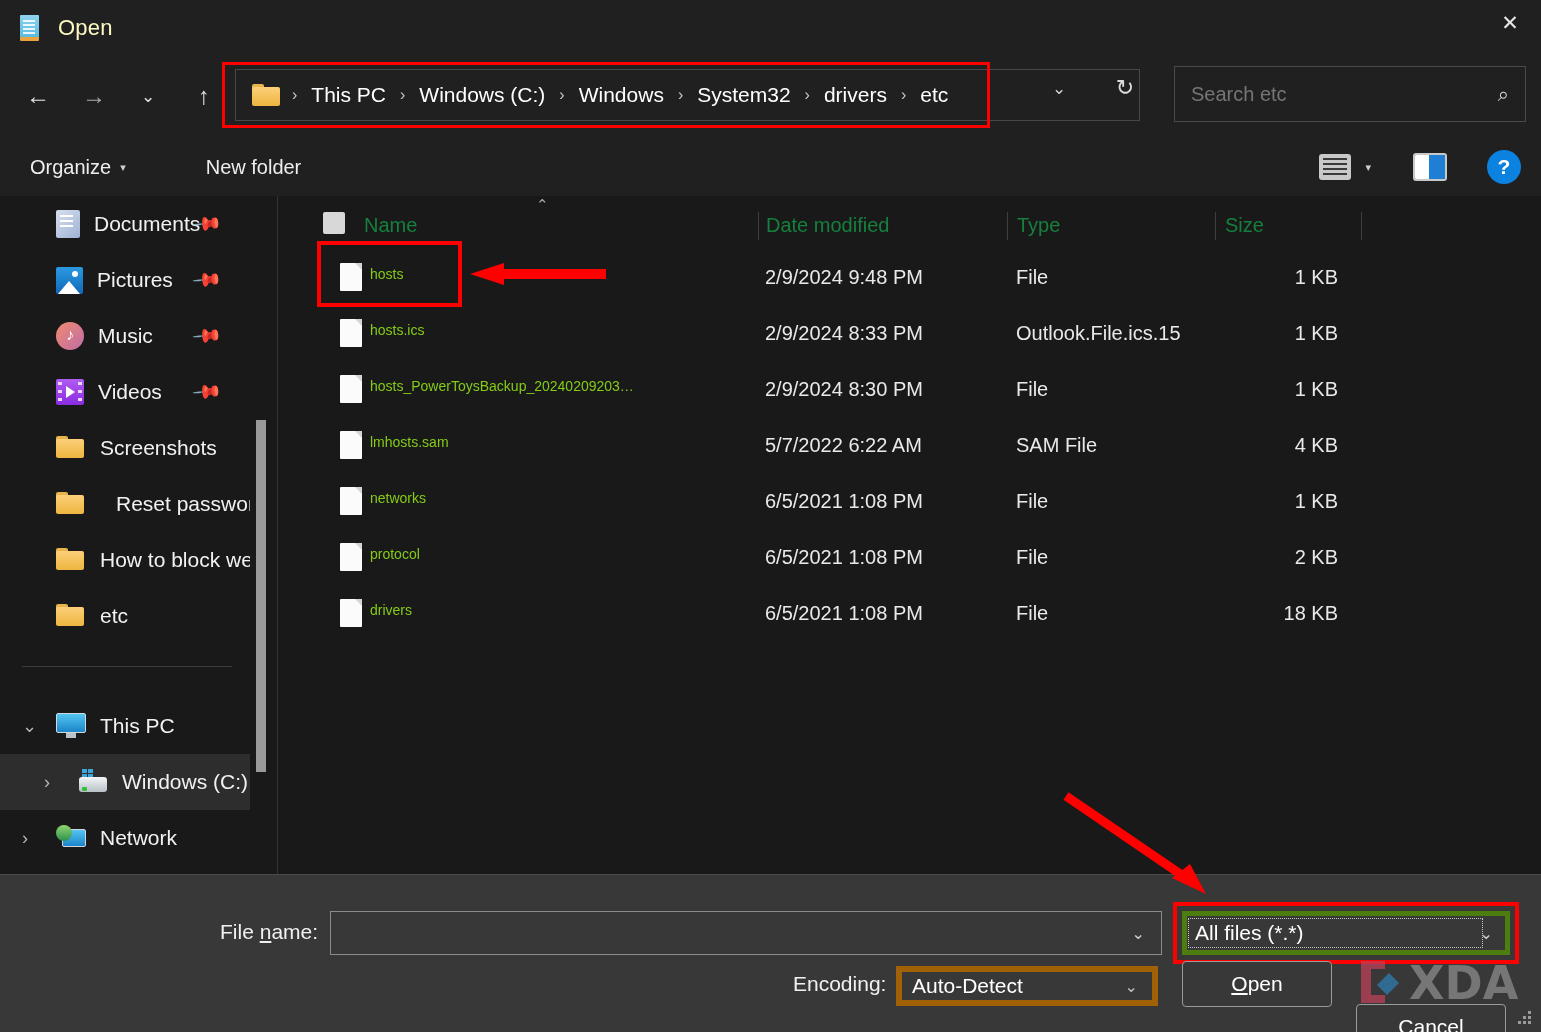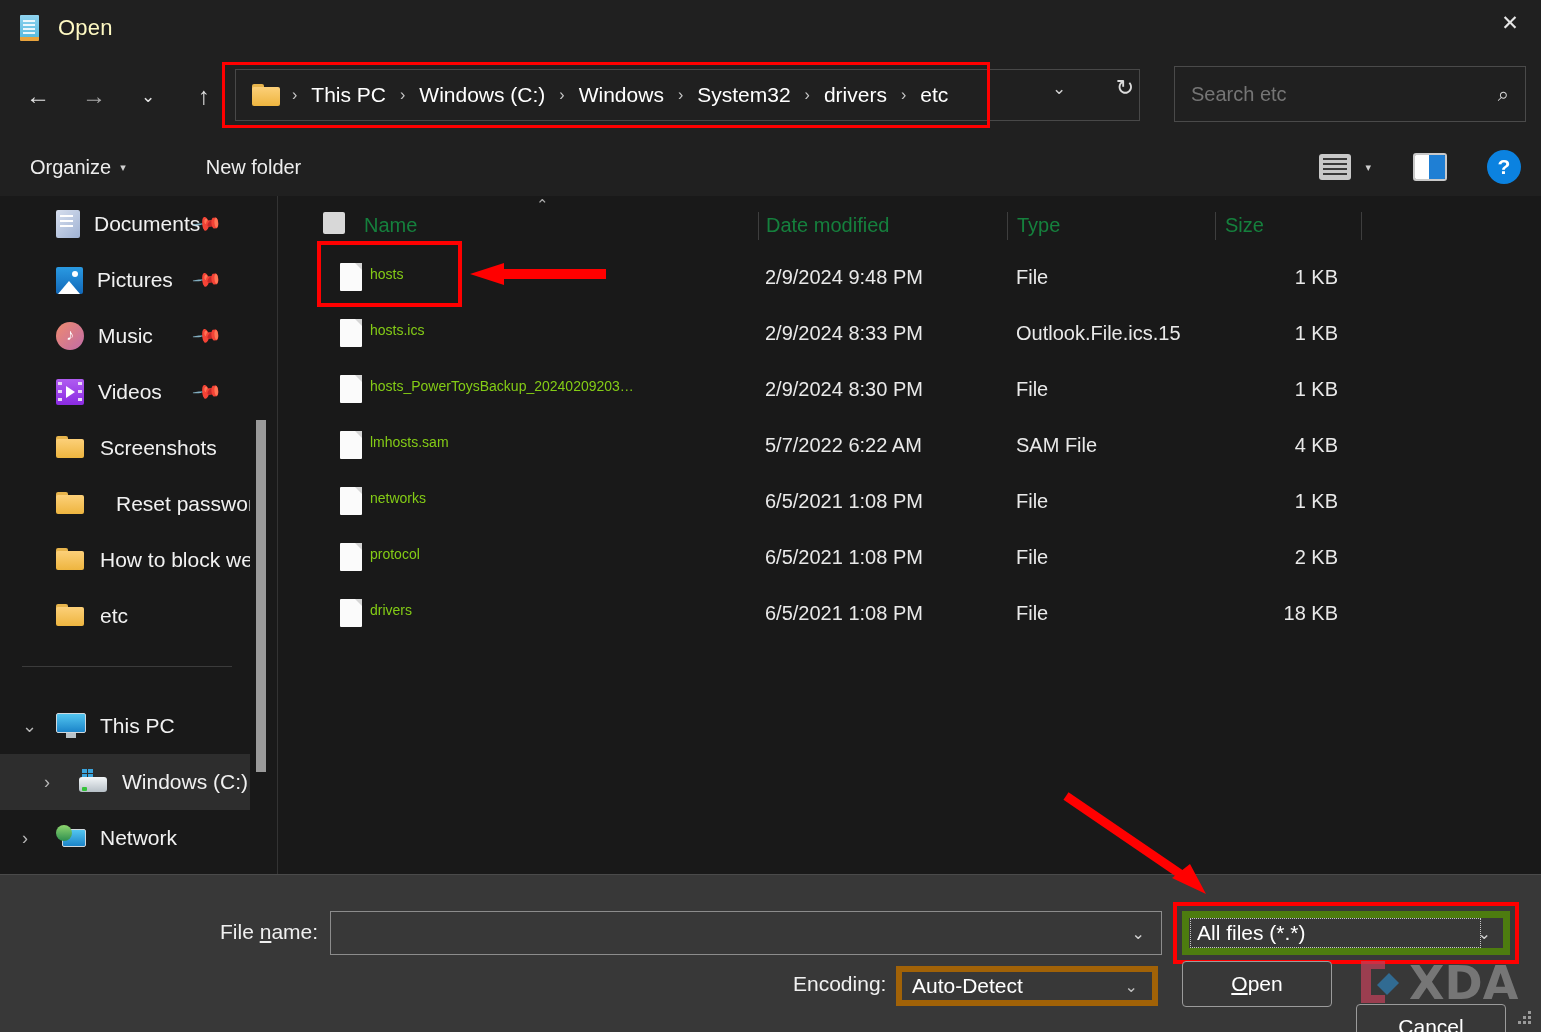--- a/index.html
+++ b/index.html
@@ -261,21 +261,21 @@
   .encoding-box {
     position: absolute; left: 896px; top: 966px; width: 262px; height: 40px;
     border: 6px solid #a16207; background: #383838;
     display: flex; align-items: center;
   }
   .encoding-val { margin-left: 10px; font-size: 21px; color: #ffffff; flex: 1; }
   .encoding-caret { padding-right: 14px; color: #bdbdbd; font-size: 16px; }
 
   .filetype-box {
     position: absolute; left: 1182px; top: 911px; width: 328px; height: 44px;
-    border: 7px solid #4d7c0f; background: #383838;
+    border: 5px solid #4d7c0f; background: #383838;
     display: flex; align-items: center;
   }
   .filetype-val {
     margin-left: 4px; font-size: 21px; color: #ffffff; flex: 1;
     outline: 1px dotted #c8c8c8; outline-offset: 2px; padding-left: 4px;
   }
   .filetype-caret { padding-right: 12px; color: #cfcfcf; font-size: 16px; }
   .filetype-hl {
     position: absolute; left: 1173px; top: 902px; width: 346px; height: 62px;
     border: 4px solid #ff0000; pointer-events: none;

